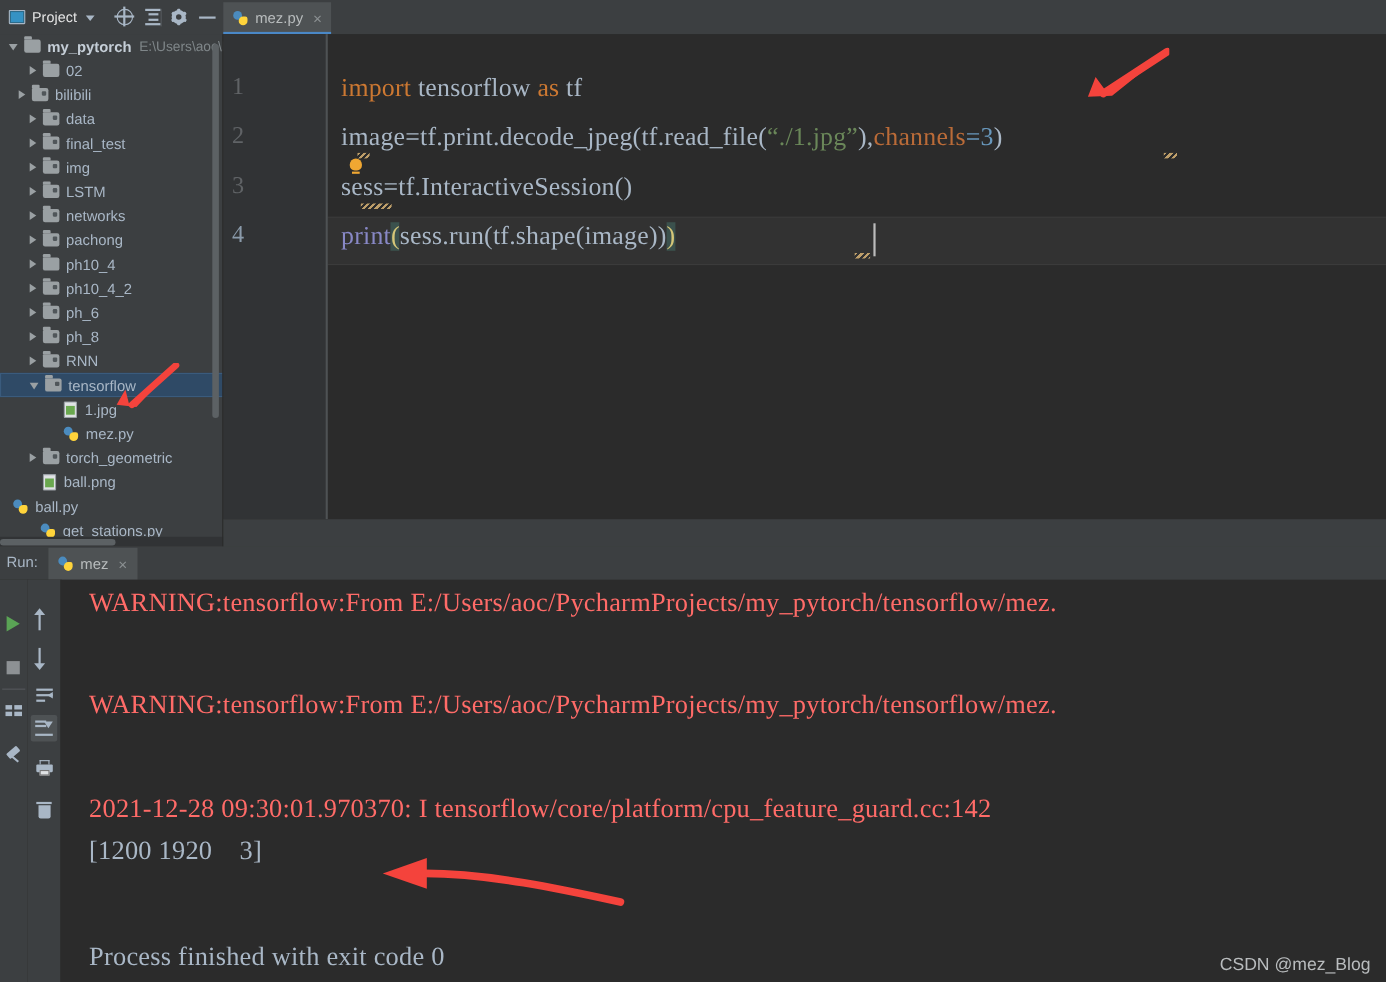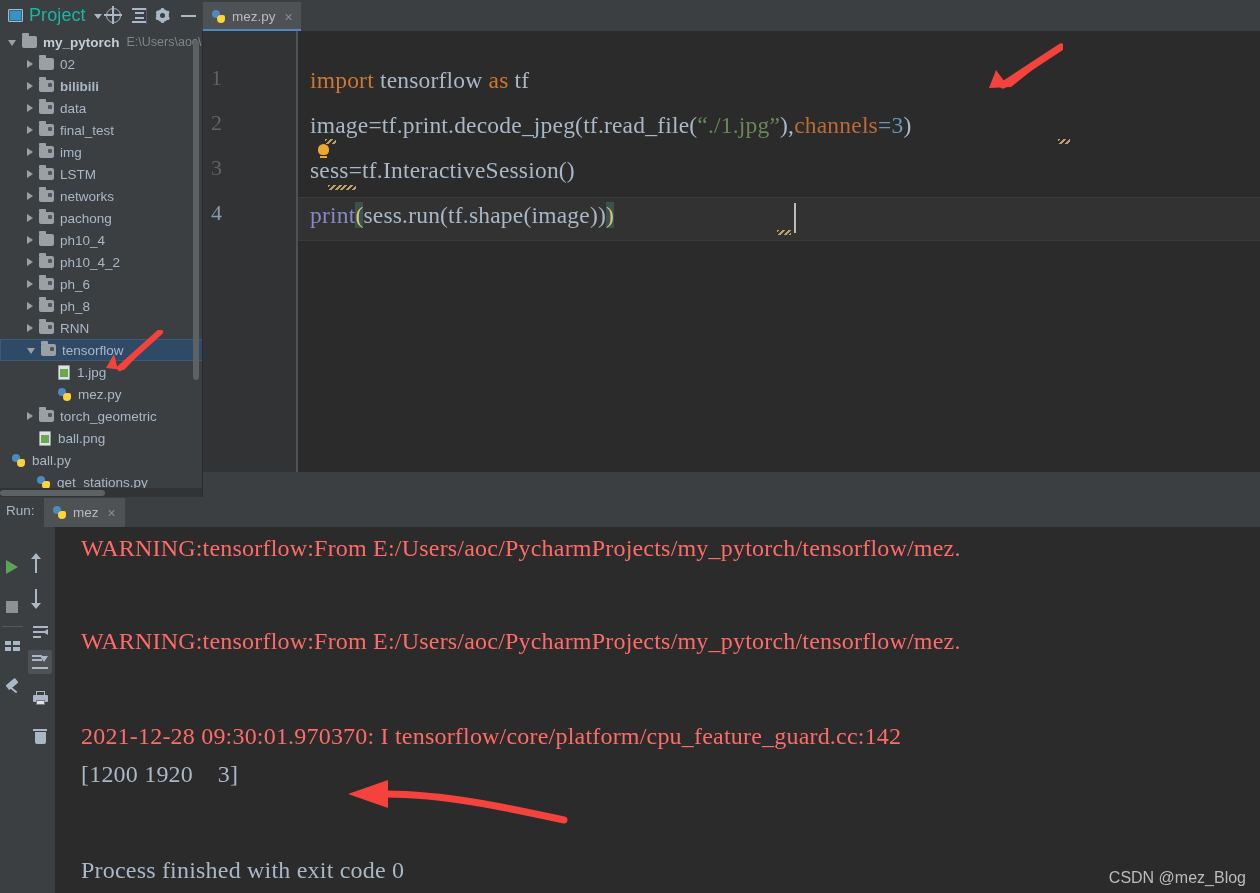--- a/index.html
+++ b/index.html
@@ -21,21 +21,21 @@
     display: flex; align-items: center; gap: 6px; padding-left: 8px;
   }
   .proj-icon {
     width: 15px; height: 13px; border: 1.6px solid #a9b7c6; border-radius: 1px;
     background: #2d6b8a; position: relative;
   }
   .proj-icon:after {
     content: ""; position: absolute; left: 1px; top: 1px; right: 1px; bottom: 1px;
     background: #3592c4;
   }
-  .proj-text { color: #14b8a6; font-size: 18px; letter-spacing: .1px; }
+  .proj-text { color: #e5e5e5; font-size: 13px; letter-spacing: .1px; }
   .chev-dn {
     width: 0; height: 0; border-left: 4.5px solid transparent; border-right: 4.5px solid transparent;
     border-top: 5px solid #a9b7c6; margin-left: 2px; margin-top: 2px;
   }
   .tb-ico { width: 22px; height: 31px; position: relative; }
 
   
   .ic-target { position: absolute; left: 3px; top: 8px; width: 15px; height: 15px;
     border: 1.7px solid #a9b7c6; border-radius: 50%; }
   .ic-target:before, .ic-target:after {
@@ -403,21 +403,21 @@
           <span class="arrow open"></span>
           <span class="folder" style="margin-left: 6px; display: inline-flex; align-items: center;"></span>
           <span class="tlabel bold">my_pytorch</span>
           <span class="tpath">E:\Users\aoc\Pyc</span>
         </div>
         <div class="trow" style="padding-left: 27px;">
           <span class="arrow "></span>
           <span class="folder" style="margin-left: 6px; display: inline-flex; align-items: center;"></span>
           <span class="tlabel">02</span>
         </div>
-        <div class="trow" style="padding-left: 27px; font-weight: bold;">
+        <div class="trow" style="padding-left: 17px;">
           <span class="arrow "></span>
           <span class="folder mod" style="margin-left: 6px; display: inline-flex; align-items: center;"></span>
           <span class="tlabel">bilibili</span>
         </div>
         <div class="trow" style="padding-left: 27px;">
           <span class="arrow "></span>
           <span class="folder mod" style="margin-left: 6px; display: inline-flex; align-items: center;"></span>
           <span class="tlabel">data</span>
         </div>
         <div class="trow" style="padding-left: 27px;">

